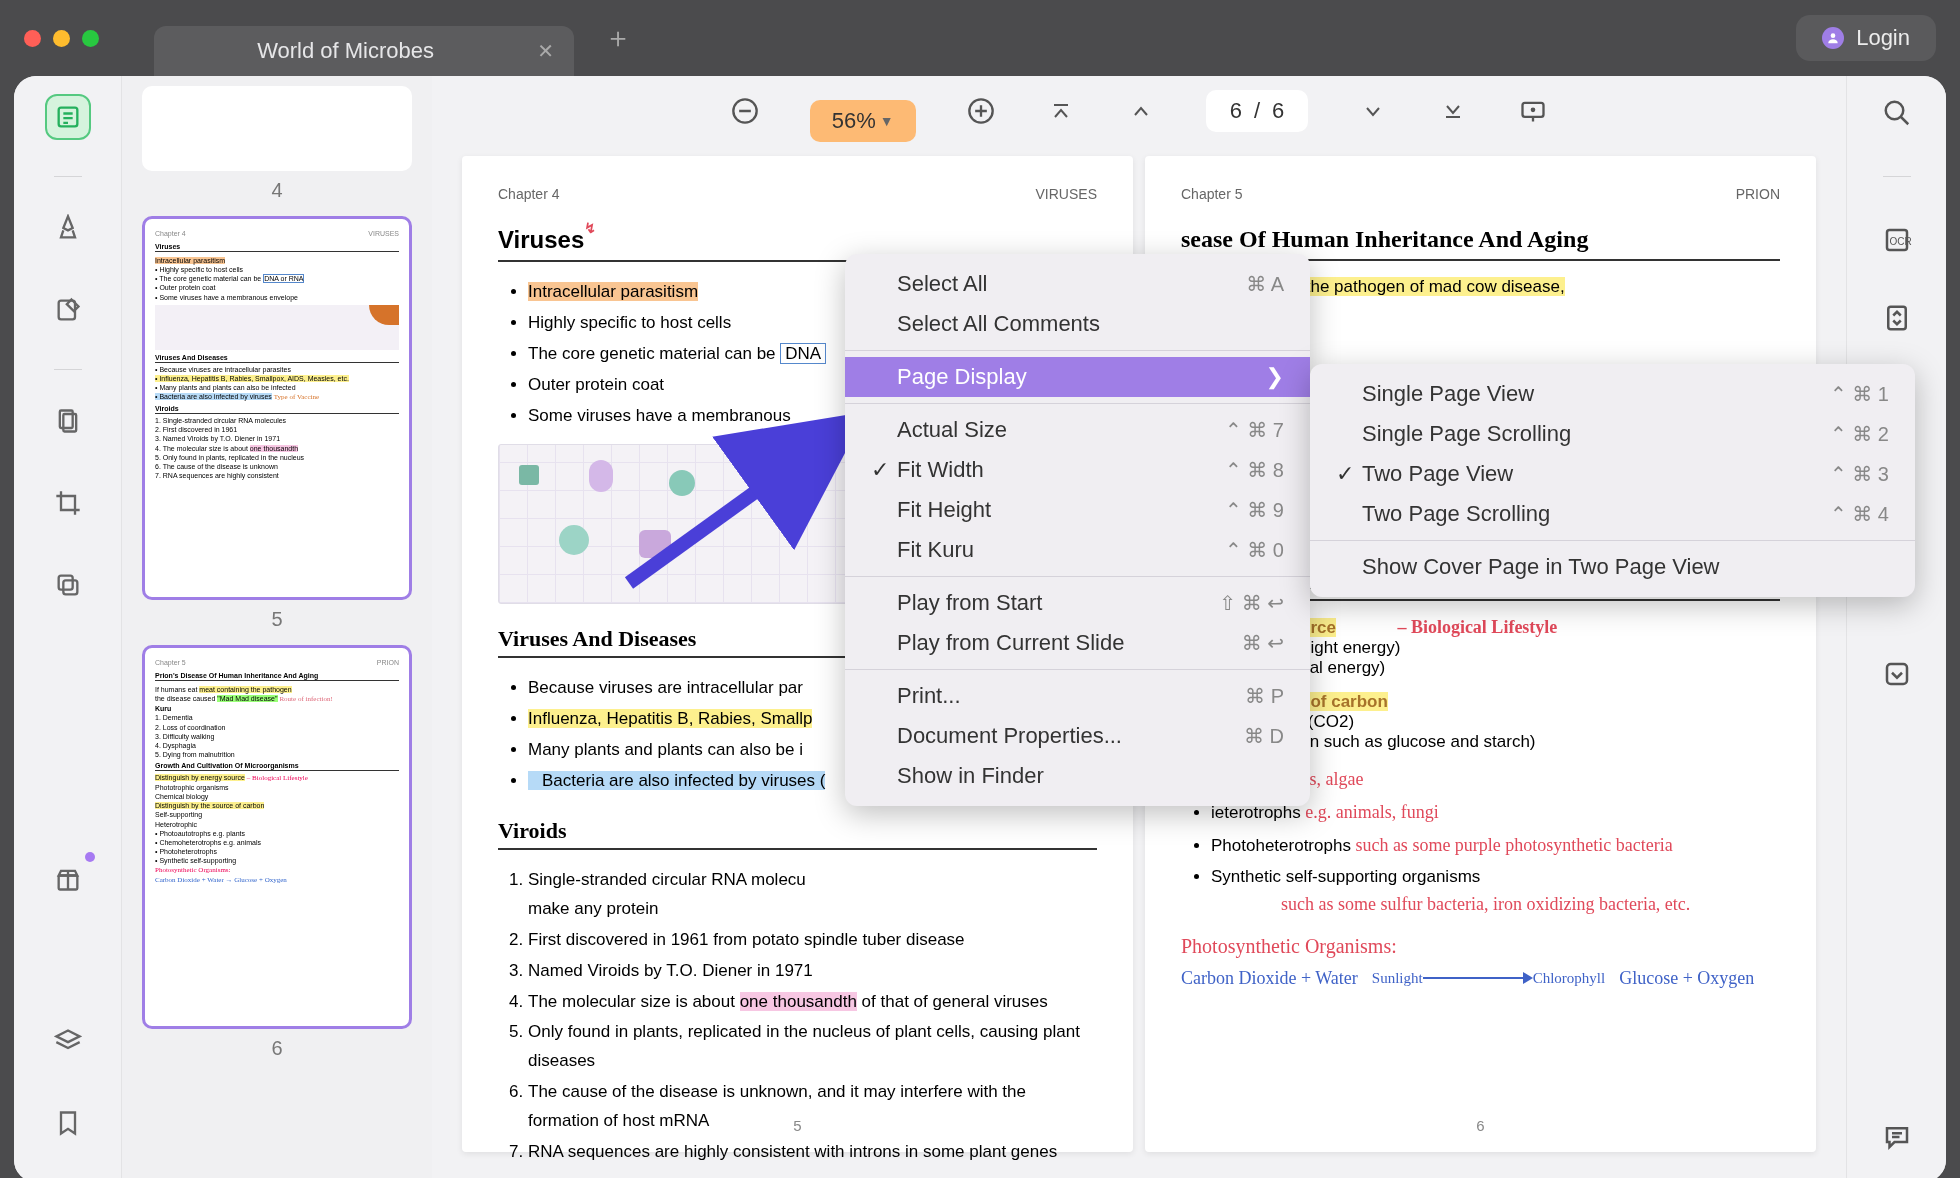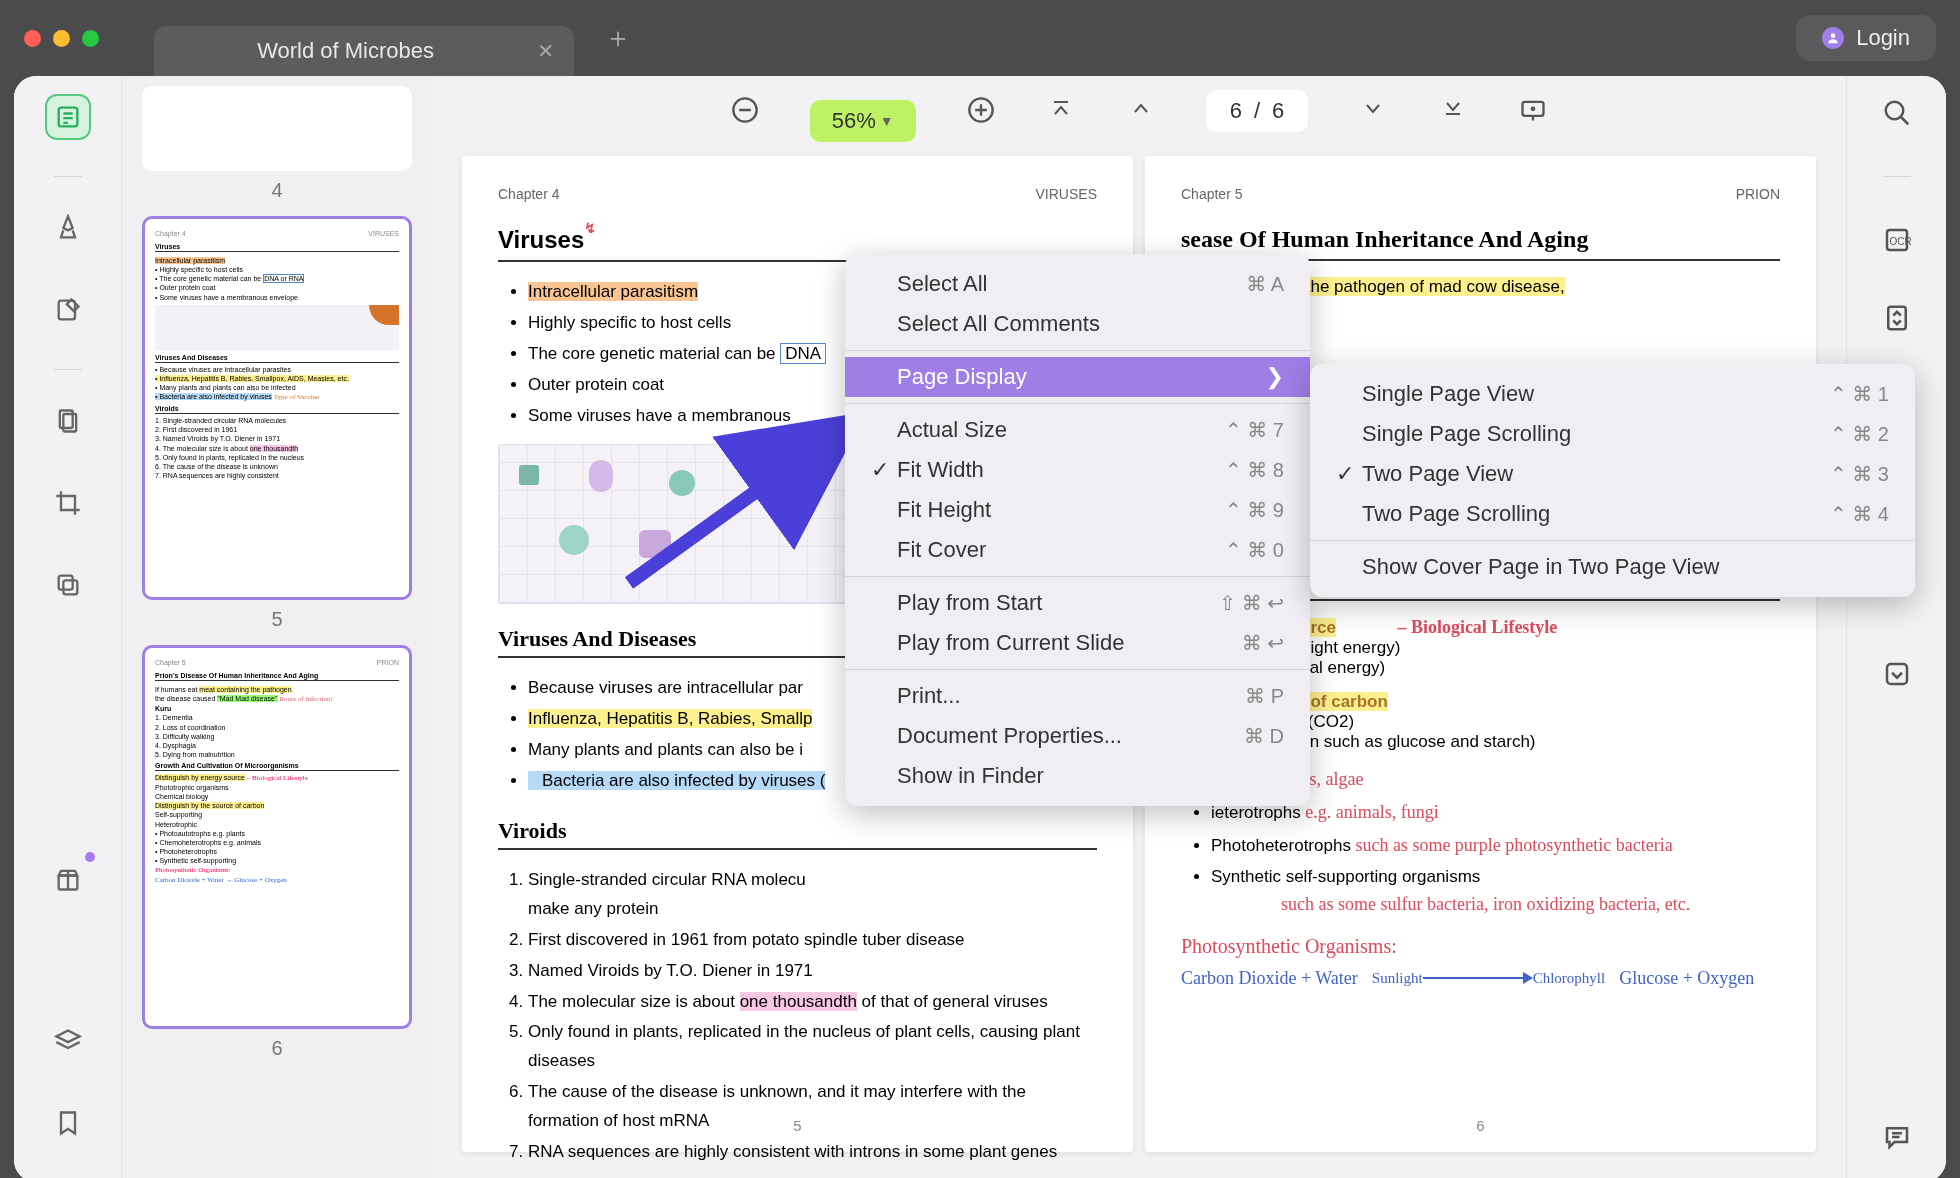--- a/index.html
+++ b/index.html
@@ -36,22 +36,22 @@
 .thumbs { width: 310px; background: #f0f0f2; padding: 10px 20px; overflow-y: auto; }
 .thumb-wrap { margin-bottom: 14px; }
 .thumb-box { border: 3px solid transparent; border-radius: 10px; background: #fff; padding: 10px; height: 384px; font-size: 7px; overflow: hidden; position: relative; }
 .thumb-box.sel { border-color: #9f7ee6; }
 .thumb-box.partial { height: 85px; border-color: transparent; }
 .thumb-num { text-align: center; color: #777; font-size: 20px; margin-top: 8px; }
 
 
 .viewer { flex: 1; background: #f2f2f4; display: flex; flex-direction: column; }
 .top-controls { height: 70px; display: flex; align-items: center; justify-content: center; gap: 50px; padding: 0 30px; }
-.ctrl-btn { width: 30px; height: 30px; display: flex; align-items: flex-start; justify-content: center; color: #555; cursor: pointer; }
-.zoom-box { background: #bef264; border-radius: 10px; padding: 8px 22px; display: flex; align-items: center; gap: 4px; font-size: 22px; color: #333; margin-top: 20px; }
+.ctrl-btn { width: 30px; height: 30px; display: flex; align-items: center; justify-content: center; color: #555; cursor: pointer; }
+.zoom-box { background: #fdba74; border-radius: 10px; padding: 8px 22px; display: flex; align-items: center; gap: 4px; font-size: 22px; color: #333; margin-top: 20px; }
 .zoom-arrow { color: #666; font-size: 14px; }
 .page-box { background: #fff; border-radius: 10px; padding: 8px 24px; font-size: 22px; color: #333; display: flex; gap: 12px; }
 
 .pages-area { flex: 1; display: flex; gap: 12px; padding: 10px 30px 30px 30px; overflow: hidden; }
 .page { flex: 1; background: #fff; border-radius: 4px; padding: 30px 36px; position: relative; font-size: 17px; box-shadow: 0 2px 6px rgba(0,0,0,0.08); }
 .page-hdr { display: flex; justify-content: space-between; font-size: 14px; color: #666; margin-bottom: 24px; }
 .page h2 { font-size: 24px; font-family: Georgia, serif; border-bottom: 2px solid #333; padding-bottom: 6px; margin-bottom: 16px; position: relative; }
 .page h3 { font-size: 22px; font-family: Georgia, serif; border-bottom: 2px solid #333; padding-bottom: 4px; margin: 22px 0 16px; }
 .page ul, .page ol { padding-left: 30px; line-height: 1.7; }
 .page li { margin-bottom: 2px; }
@@ -452,21 +452,21 @@
       <span class="label">Fit Width</span>
       <span class="shortcut">⌃ ⌘ 8</span>
     </div>
   <div class="cm-item">
       <span class="check"></span>
       <span class="label">Fit Height</span>
       <span class="shortcut">⌃ ⌘ 9</span>
     </div>
   <div class="cm-item">
       <span class="check"></span>
-      <span class="label">Fit Cover</span>
+      <span class="label">Fit Kuru</span>
       <span class="shortcut">⌃ ⌘ 0</span>
     </div>
   <div class="cm-sep"></div>
   <div class="cm-item">
       <span class="check"></span>
       <span class="label">Play from Start</span>
       <span class="shortcut">⇧ ⌘ ↩</span>
     </div>
   <div class="cm-item">
       <span class="check"></span>

